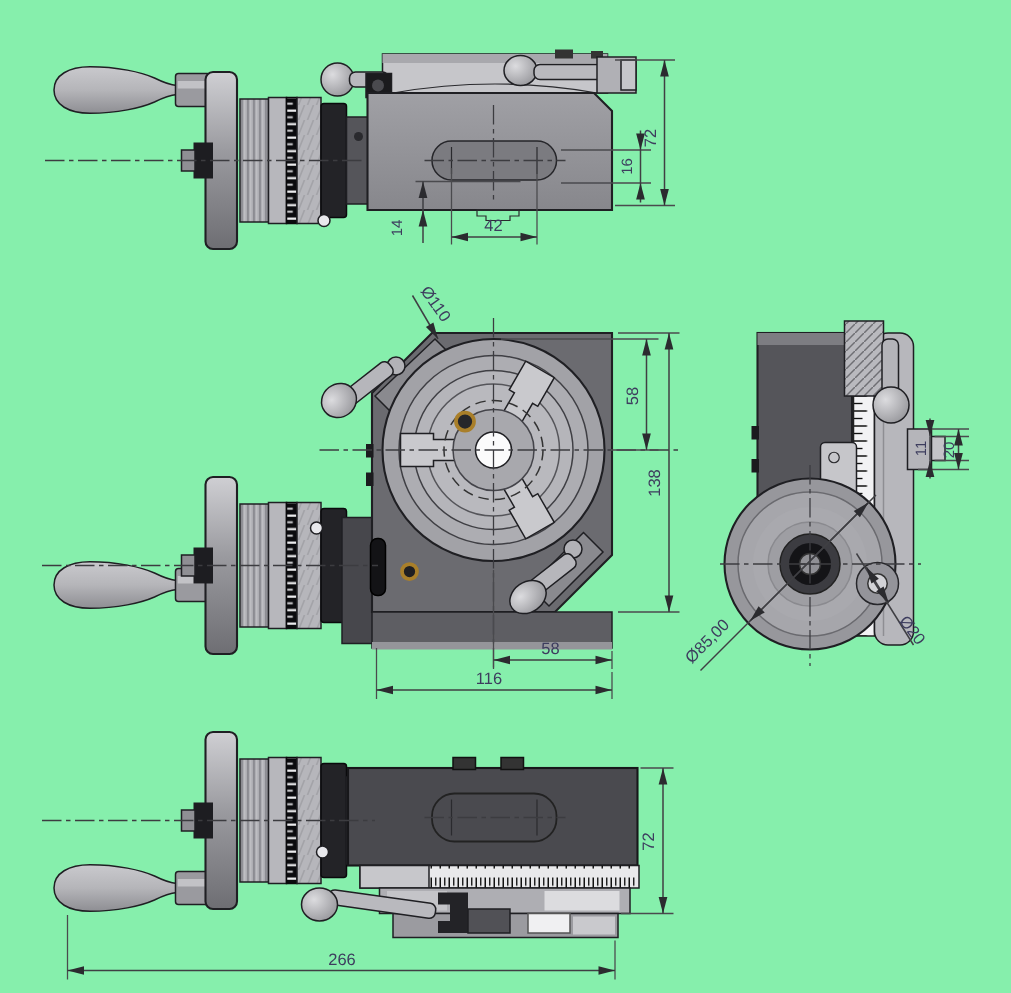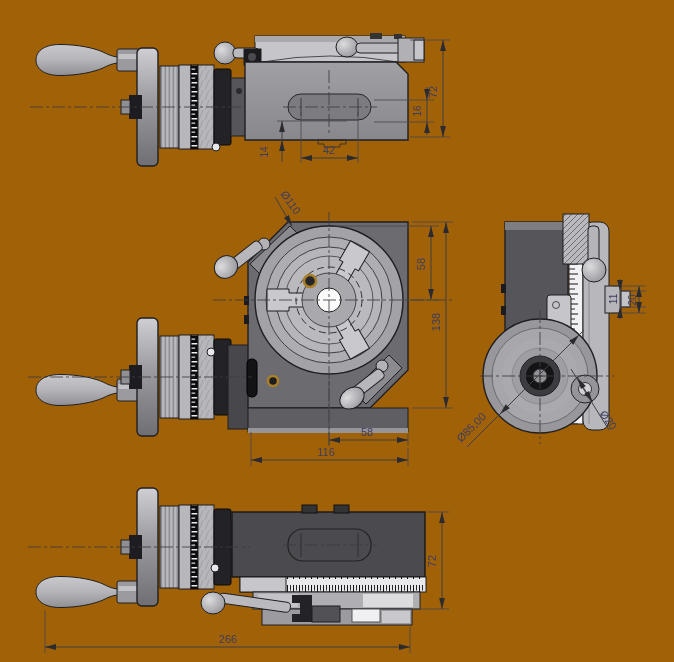--- a/index.html
+++ b/index.html
@@ -1,16 +1,16 @@
 <!DOCTYPE html>
 <html><head>
 <meta charset="utf-8">
 <style>
   html,body{margin:0;padding:0;background:#ffffff;}
-  .stage{width:674px;height:662px;position:relative;background:#a16207;overflow:hidden;}
+  .stage{width:674px;height:662px;position:relative;background:#86efac;overflow:hidden;}
   svg{display:block;}
   .oline{stroke:#1f1f23;stroke-width:1;}
   .oline2{stroke:#1f1f23;stroke-width:1.4;}
   .dim{stroke:#3f3f43;stroke-width:1;fill:none;}
   .ext{stroke:#4a4a4e;stroke-width:.85;fill:none;}
   .cl{stroke:#3c3c40;stroke-width:.85;fill:none;stroke-dasharray:13 3 3 3;}
   .thin{stroke:#2a2a2e;stroke-width:.8;fill:none;}
   text{font-family:"Liberation Sans",sans-serif;font-size:11px;fill:#3d3d5e;}
   .t10{font-size:10px;}
   .mid{text-anchor:middle;}

